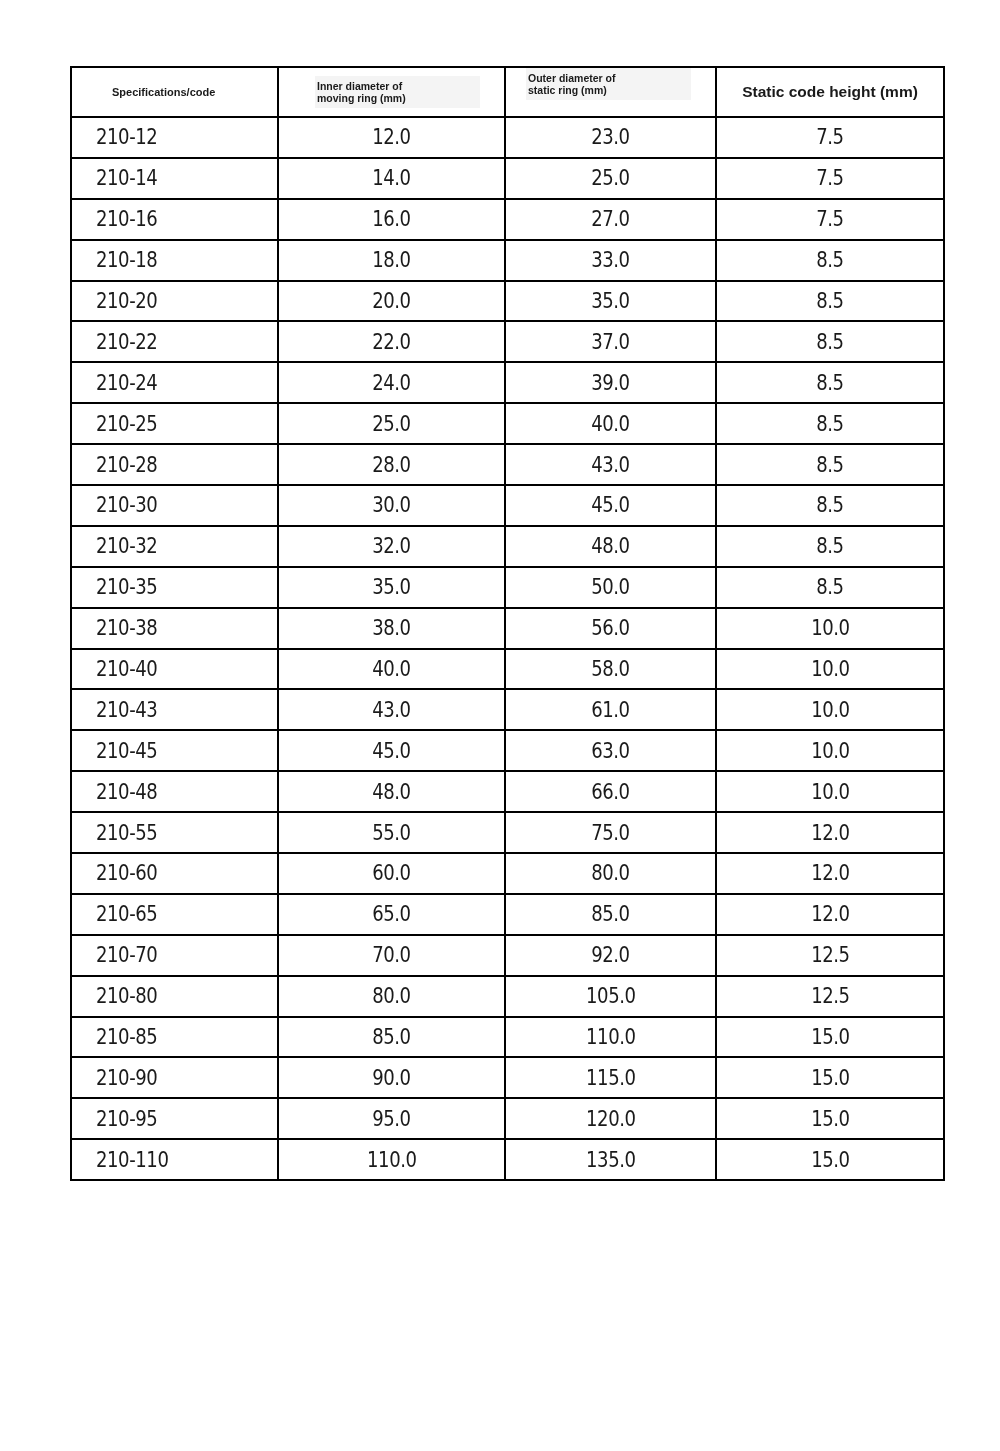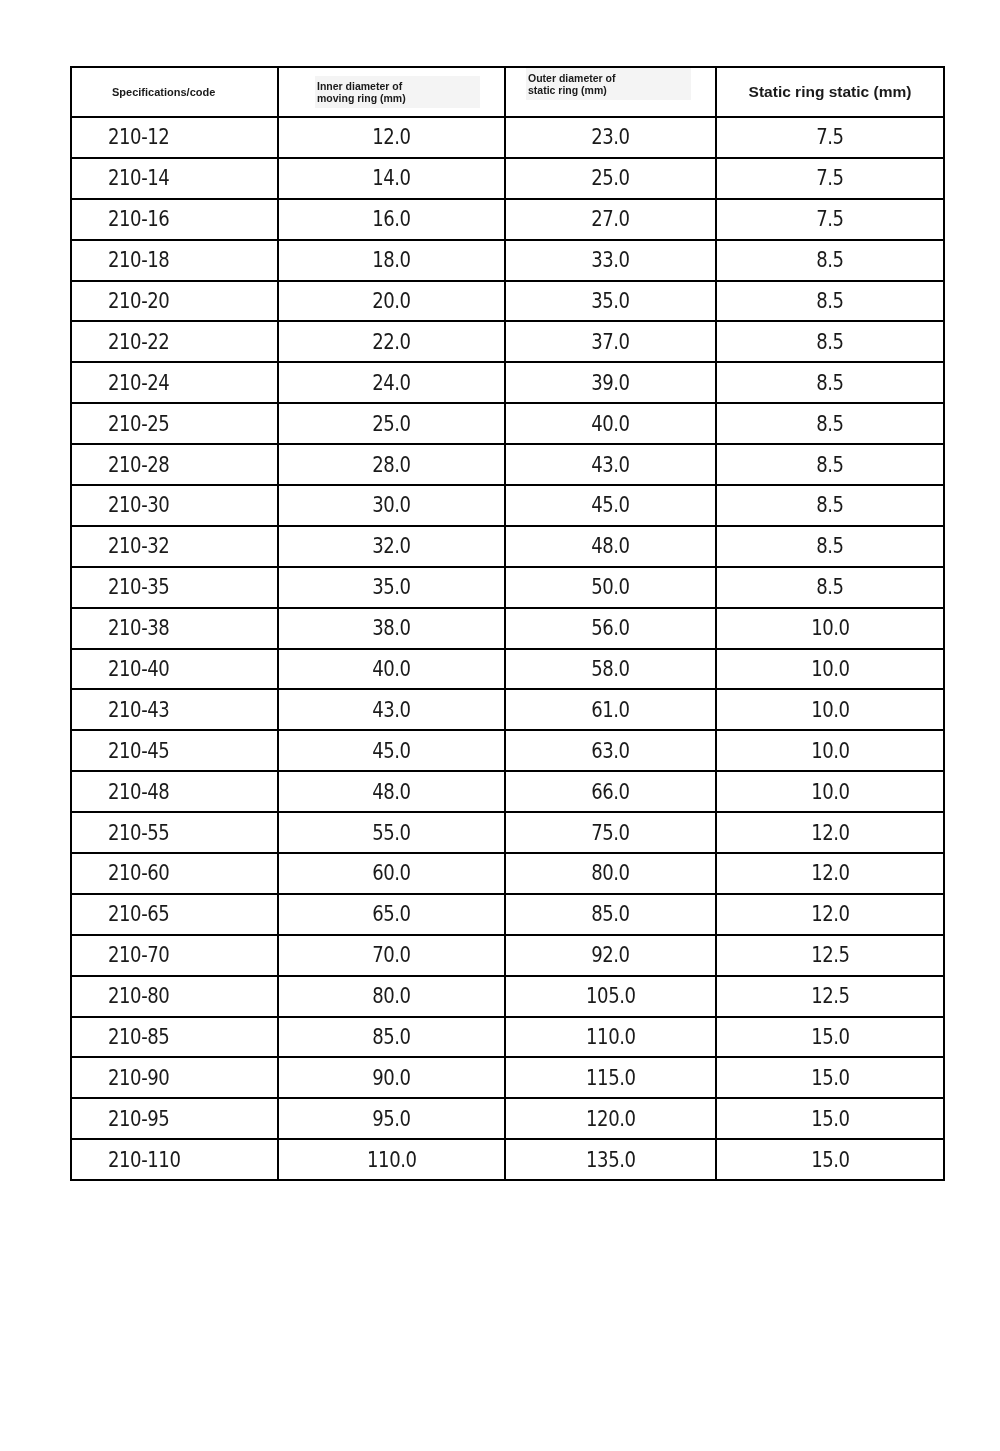--- a/index.html
+++ b/index.html
@@ -69,21 +69,21 @@
       height: 38.9px;
       text-align: center;
       vertical-align: middle;
       font-family: "DejaVu Sans", sans-serif;
       font-size: 21px;
       letter-spacing: -0.5px;
       transform-origin: center;
     }
     .spec-table tbody td.code {
       text-align: left;
-      padding-left: 36px;
+      padding-left: 24px;
     }
     .spec-table tbody td span {
       display: inline-block;
       transform: scaleX(0.86);
     }
     .spec-table tbody td.code span {
       transform-origin: left center;
     }
   </style>
 </head>
@@ -104,21 +104,21 @@
           <span>Inner diameter of</span><br>
           <span>moving ring (mm)</span>
         </span>
       </th>
       <th class="hdr-small c3h">
         <span class="inner">
           <span>Outer diameter of</span><br>
           <span>static ring (mm)</span>
         </span>
       </th>
-      <th class="hdr-big">Static ring static (mm)</th>
+      <th class="hdr-big">Static code height (mm)</th>
     </tr>
   </thead>
   <tbody id="table-body">
       <tr>
         <td class="code"><span>210-12</span></td>
         <td><span>12.0</span></td>
         <td><span>23.0</span></td>
         <td><span>7.5</span></td>
       </tr>
       <tr>

